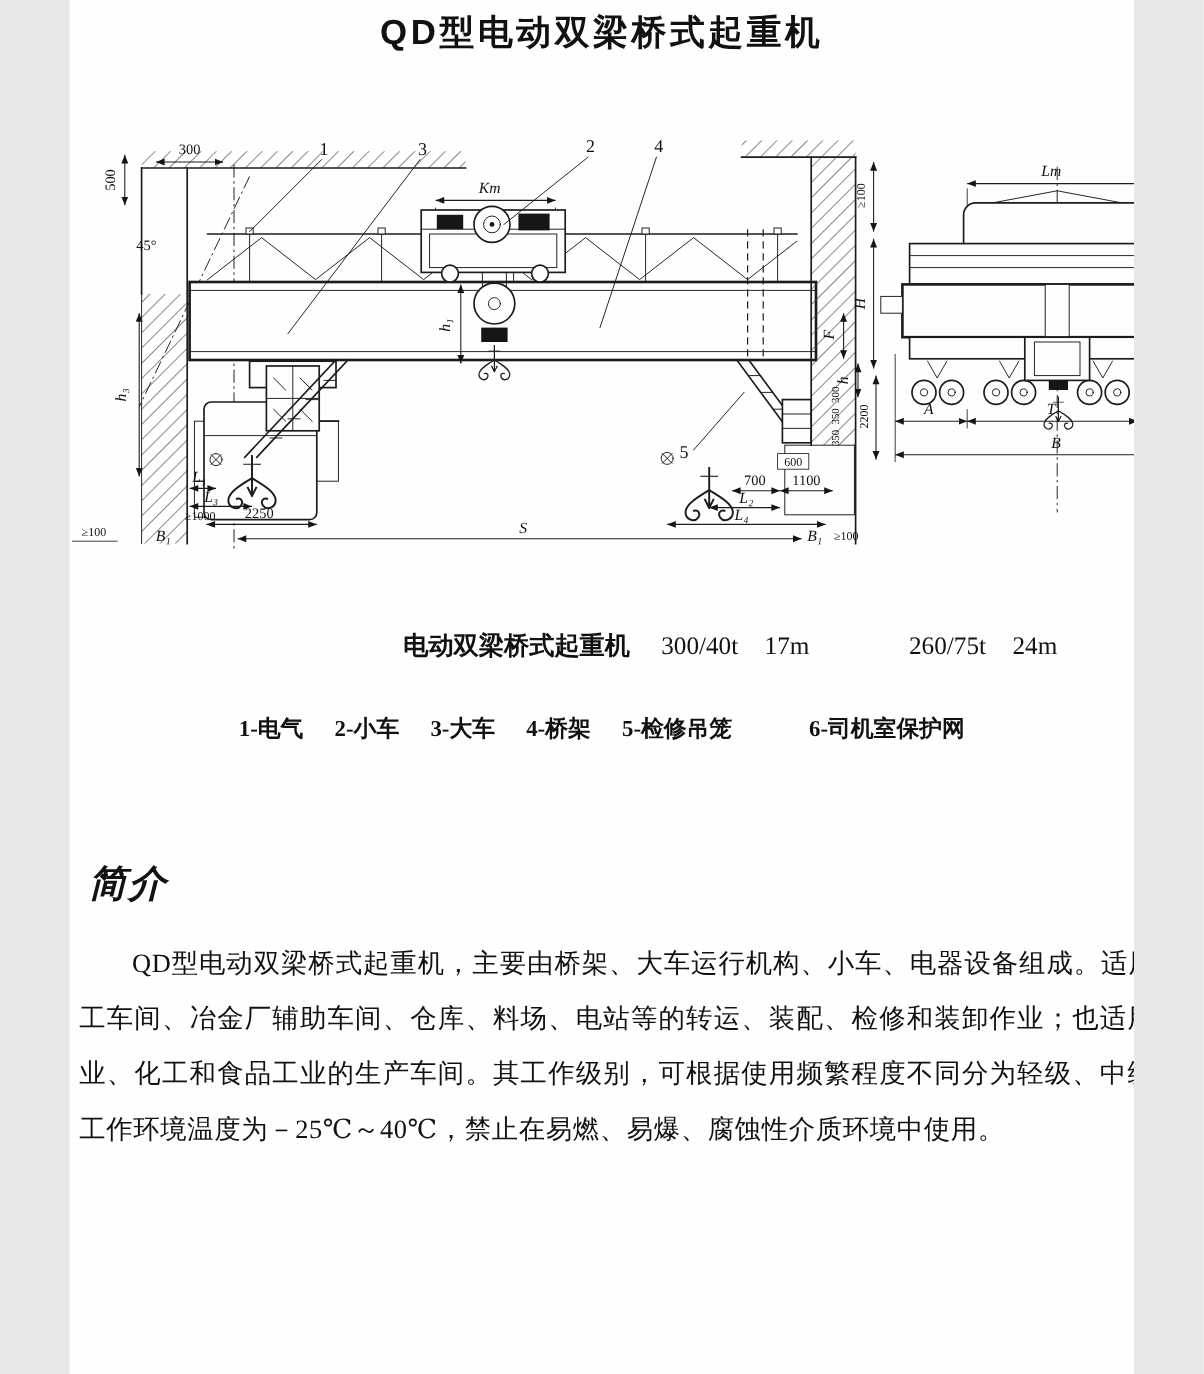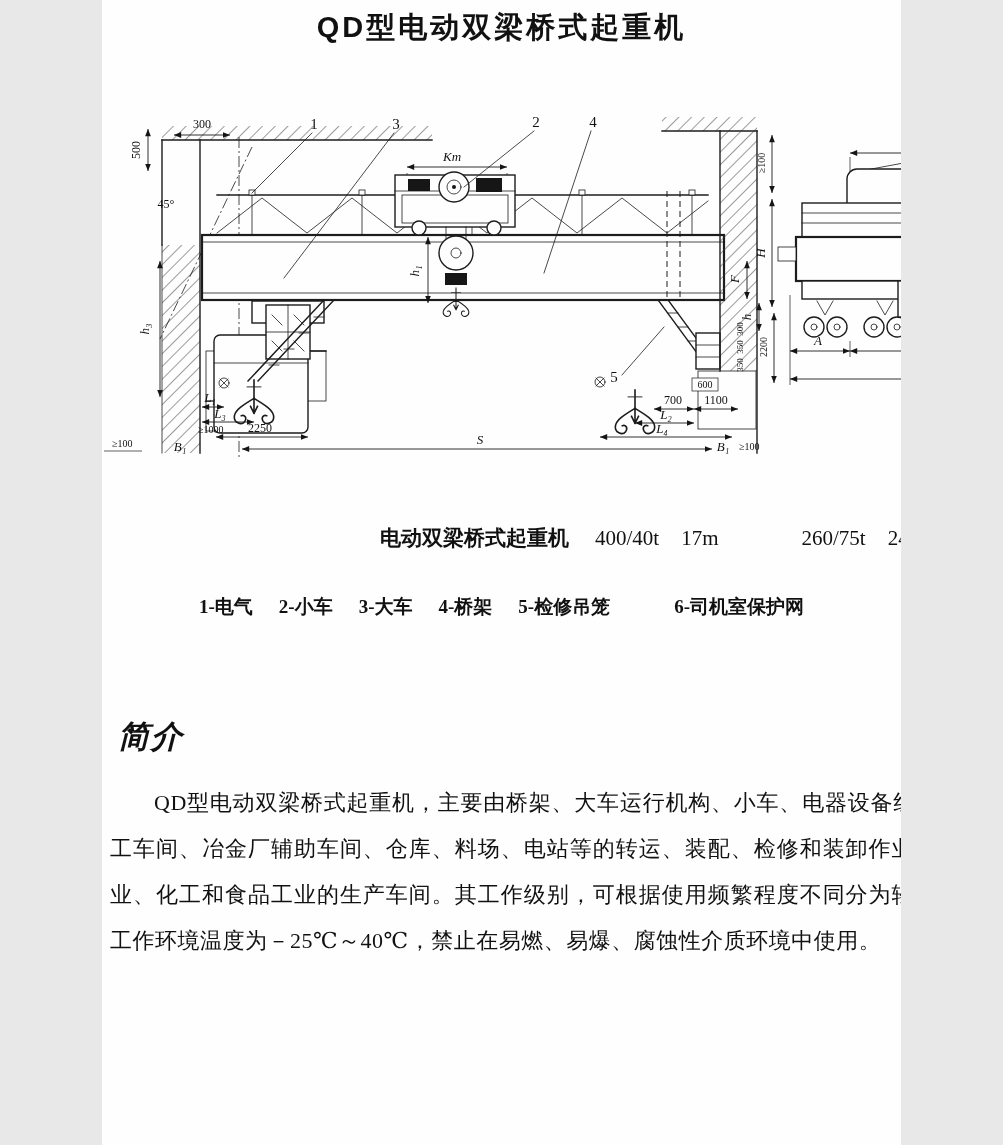--- a/index.html
+++ b/index.html
@@ -1,16 +1,16 @@
 <!DOCTYPE html>
 <html><head>
 <meta charset="utf-8">
 <style>
   html,body{margin:0;padding:0;background:#e8e8e8;}
-  .page{position:relative;width:799px;height:1145px;margin:0 auto;background:#fefefe;color:#111;
+  .page{position:relative;width:887px;height:1145px;margin:0 auto;background:#fefefe;color:#111;
         font-family:"Liberation Serif","DejaVu Serif",serif;overflow:hidden;}
   .title{position:absolute;top:8px;left:0;right:0;margin:0;text-align:center;
          font-family:"Liberation Sans","DejaVu Sans",sans-serif;font-size:29px;font-weight:bold;letter-spacing:3px;}
   .drawing{position:absolute;top:95px;left:0;}
   
   .ln{fill:none;stroke:#1c1c1c;stroke-width:1.4;stroke-linecap:square;}
   .tn{fill:none;stroke:#1c1c1c;stroke-width:0.8;stroke-linecap:square;}
   .th{fill:none;stroke:#1c1c1c;stroke-width:2.2;}
   .dim{fill:none;stroke:#1c1c1c;stroke-width:0.9;marker-start:url(#as);marker-end:url(#ae);}
   .ext{fill:none;stroke:#1c1c1c;stroke-width:0.7;}
@@ -340,21 +340,21 @@
         <line class="dim" x1="748" y1="256" x2="890" y2="256"></line>
         <text class="dl" x="716" y="250" text-anchor="middle">A</text>
         <text class="dl" x="818" y="250" text-anchor="middle">T</text>
         <line class="dim" x1="688" y1="284" x2="960" y2="284"></line>
         <text class="dl" x="822" y="278" text-anchor="middle">B</text>
       </g>
     </g>
   </svg>
 
   <div class="caption">
-    <span class="zh">电动双梁桥式起重机</span><span class="sp1">400/40t</span><span class="sp2">17m</span><span class="sp3">260/75t</span><span>24m</span>
+    <span class="zh">电动双梁桥式起重机</span><span class="sp1">300/40t</span><span class="sp2">17m</span><span class="sp3">260/75t</span><span>24m</span>
   </div>
 
   <div class="legend">
     <span>1-电气</span><span>2-小车</span><span>3-大车</span><span>4-桥架</span><span>5-检修吊笼</span><span class="last">6-司机室保护网</span>
   </div>
 
   <h2 class="section-heading">简介</h2>
   <div class="bodytext">
     <p>QD型电动双梁桥式起重机，主要由桥架、大车运行机构、小车、电器设备组成。适用于机械加工车间、冶金厂辅助车间、仓库、料场、电站等的转运、装配、检修和装卸作业；也适用于轻纺工业、化工和食品工业的生产车间。其工作级别，可根据使用频繁程度不同分为轻级、中级和重级，工作环境温度为－25℃～40℃，禁止在易燃、易爆、腐蚀性介质环境中使用。</p>
   </div>

